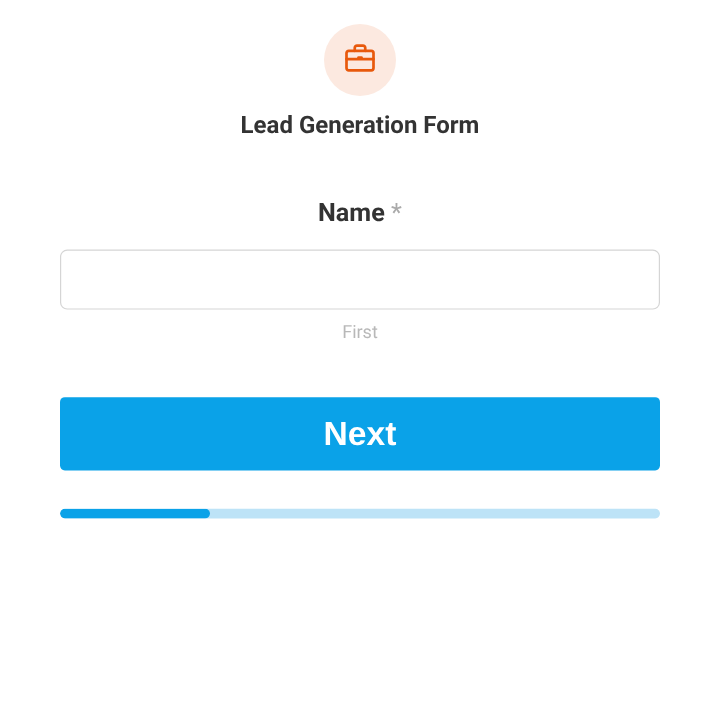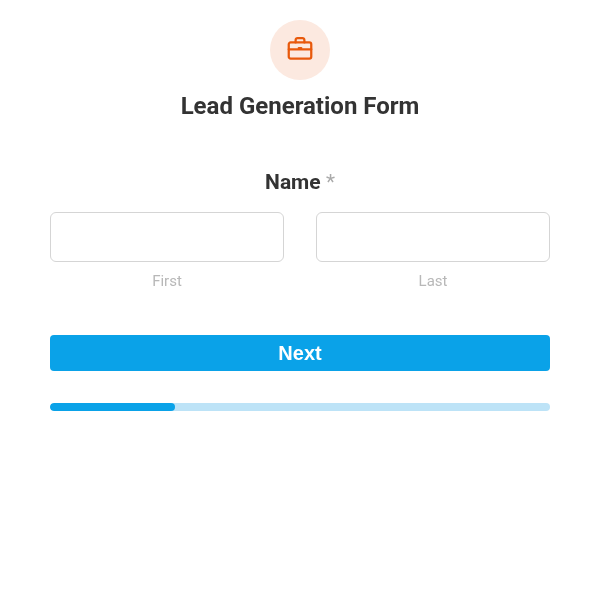--- a/index.html
+++ b/index.html
@@ -26,21 +26,21 @@
       display: inline-flex;
       align-items: center;
       justify-content: center;
       margin-bottom: 12px;
     }
     .icon-circle svg {
       width: 30px;
       height: 30px;
     }
     .form-title {
-      font-size: 24px;
+      font-size: 20px;
       font-weight: 700;
       color: #333333;
     }
     .field-label {
       text-align: center;
       font-size: 21px;
       font-weight: 700;
       color: #333333;
       margin-bottom: 18px;
     }
@@ -66,26 +66,26 @@
       background: #ffffff;
     }
     .sub-label {
       text-align: center;
       font-size: 15px;
       color: #b8b8b8;
       margin-top: 10px;
     }
     .next-button {
       width: 100%;
-      height: 36px;
+      height: 61px;
       background: #0aa2e8;
       border: none;
       border-radius: 4px;
       color: #ffffff;
-      font-size: 20px;
+      font-size: 28px;
       font-weight: 700;
       cursor: pointer;
       margin-bottom: 32px;
     }
     .progress-container {
       width: 100%;
       height: 8px;
       background: #bde3f7;
       border-radius: 5px;
       overflow: hidden;
@@ -119,24 +119,20 @@
 <div class="field-label">
   <span>Name</span>
   <span class="required">*</span>
 </div>
 
 <div class="name-row">
   <div class="name-col">
     <input type="text" class="name-input" value="" style="">
     <div class="sub-label">First</div>
   </div>
-  <div class="name-col">
-    <input type="text" class="name-input" value="" style="">
-    <div class="sub-label">Last</div>
-  </div>
 </div>
 
 <button class="next-button">Next</button>
 
 <div class="progress-container">
   <div class="progress-fill" style="width: 25%;"></div>
 </div>
 
 
 

